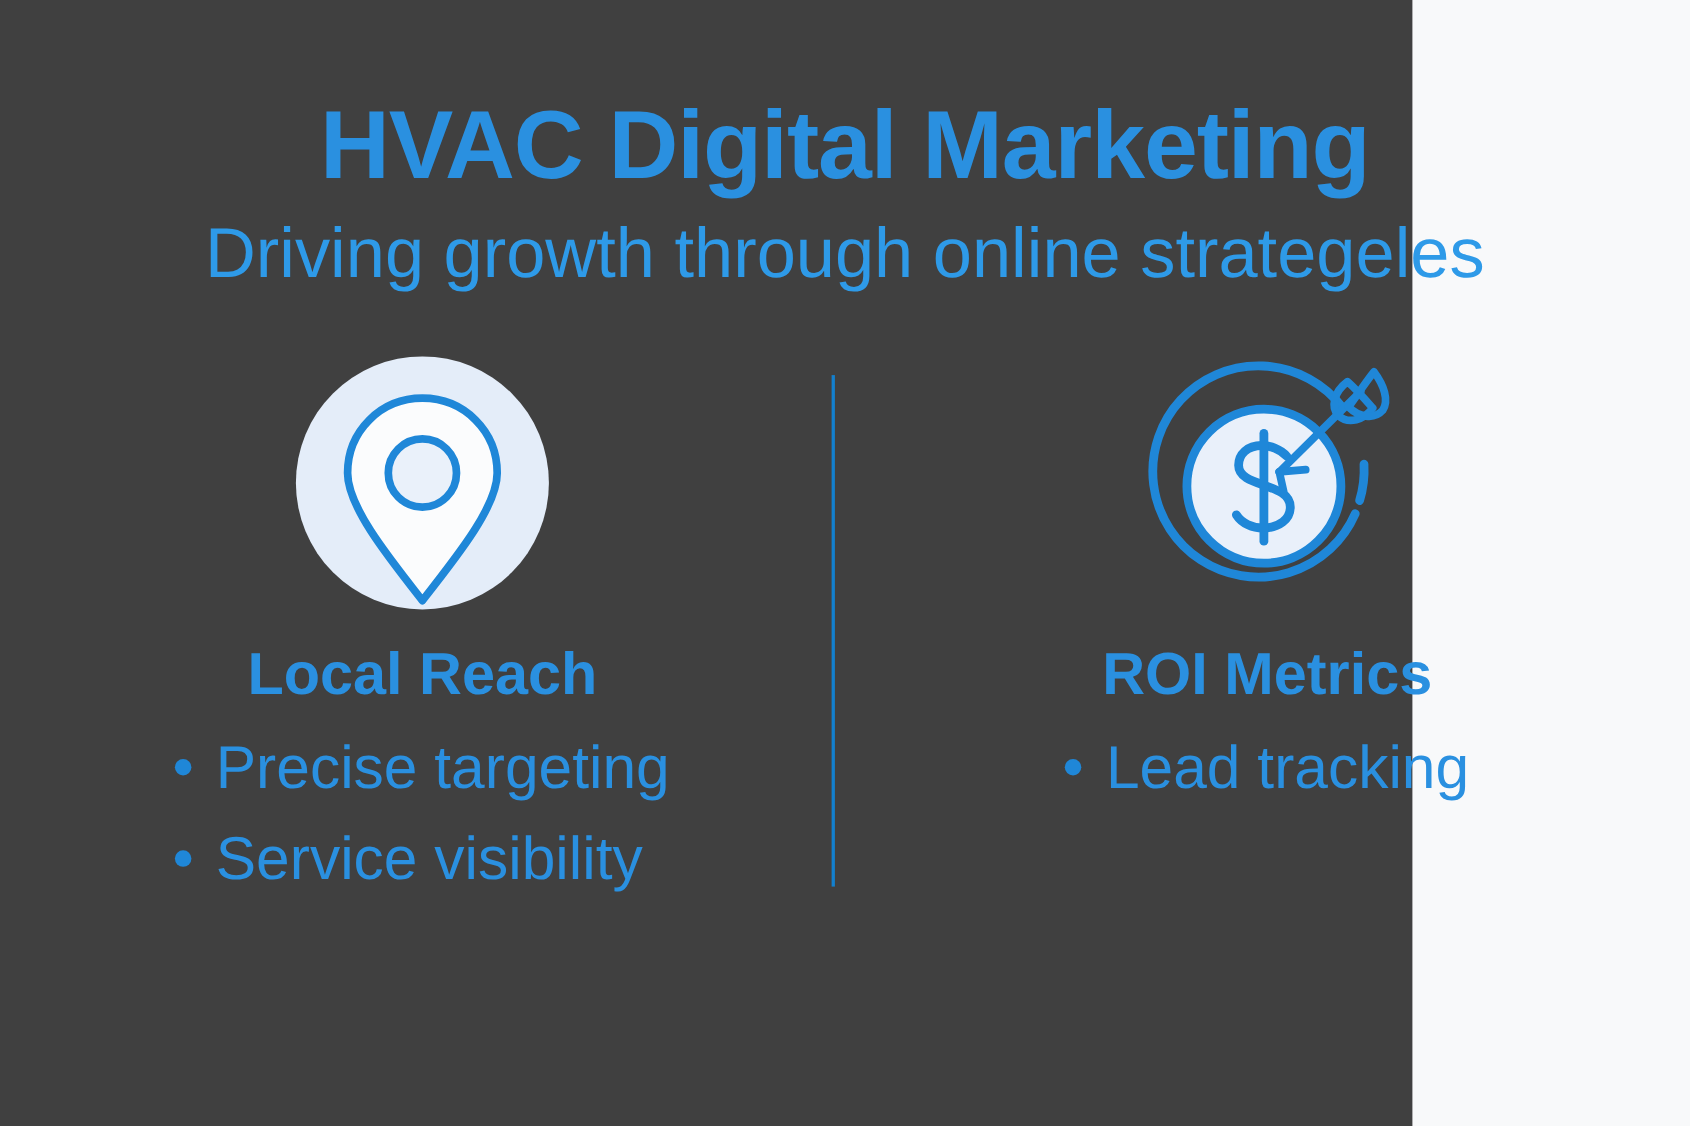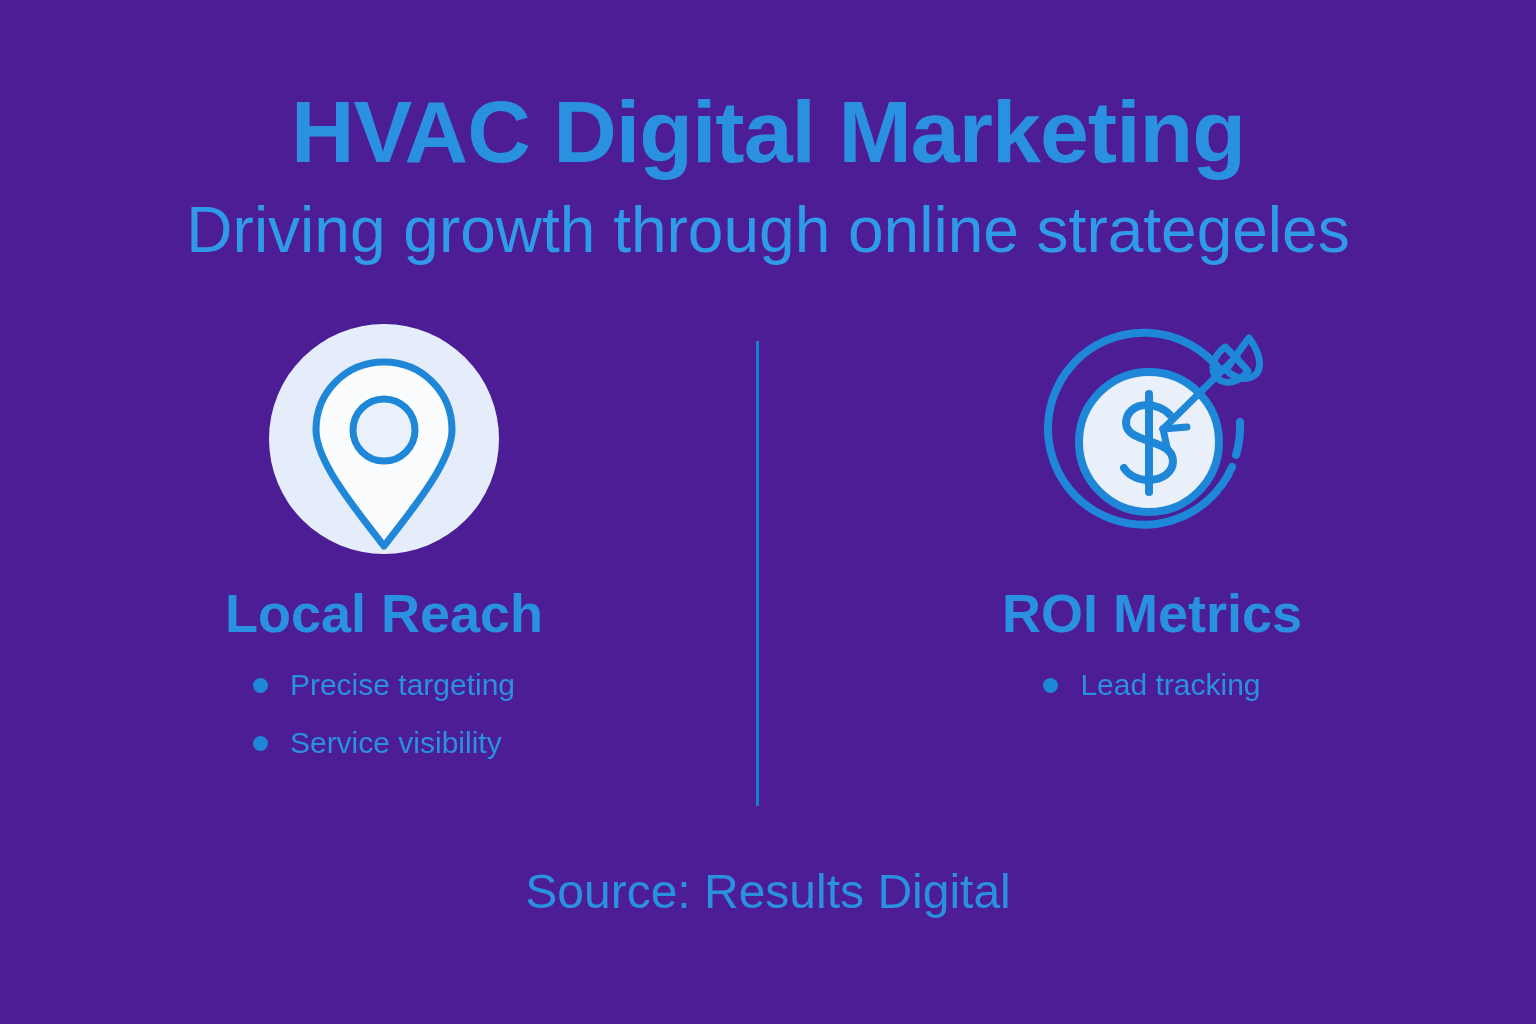--- a/index.html
+++ b/index.html
@@ -10,23 +10,23 @@
   body {
     width: 1536px;
     height: 1024px;
     background: #f8f9fa;
     font-family: "Liberation Sans", sans-serif;
     overflow: hidden;
   }
 
   .poster {
     position: relative;
-    width: 1536px;
+    width: 1284px;
     height: 1024px;
-    background: #4c1d95;
+    background: #404040;
   }
 
   
   .header {
     position: absolute;
     top: 88px;
     left: 0;
     width: 1536px;
     text-align: center;
   }
@@ -92,21 +92,21 @@
     line-height: 1.0;
     white-space: nowrap;
   }
 
   .bullets {
     list-style: none;
     margin: 30px 0 0 0;
     padding: 0;
   }
   .bullets li {
-    font-size: 30px;
+    font-size: 55px;
     color: #2a90e0;
     line-height: 1.0;
     margin-bottom: 28px;
     display: flex;
     align-items: center;
     white-space: nowrap;
   }
   .bullets li:last-child { margin-bottom: 0; }
   .dot {
     width: 15px;
@@ -209,17 +209,14 @@
       <ul class="bullets">
         <li>
           <span class="dot"></span>
           <span>Lead tracking</span>
         </li>
       </ul>
     </div>
 
   </div>
 
-  <div class="footer">
-    <p class="source">Source: Results Digital</p>
-  </div>
 
 </div>
 
 </body></html>

